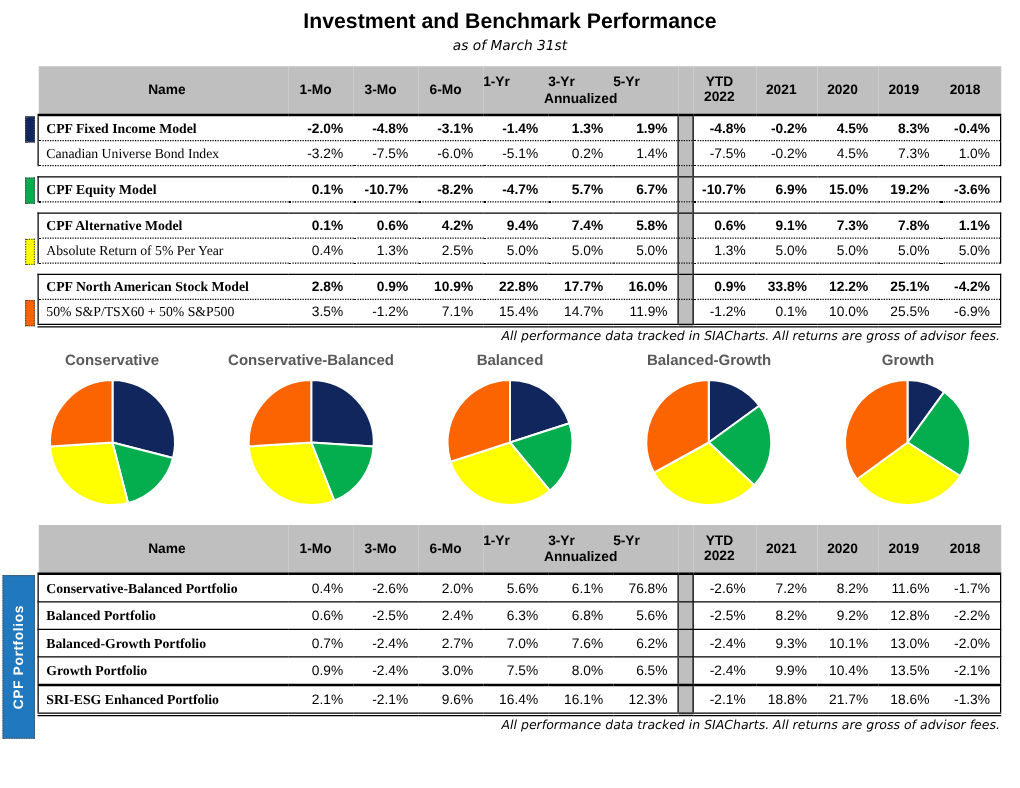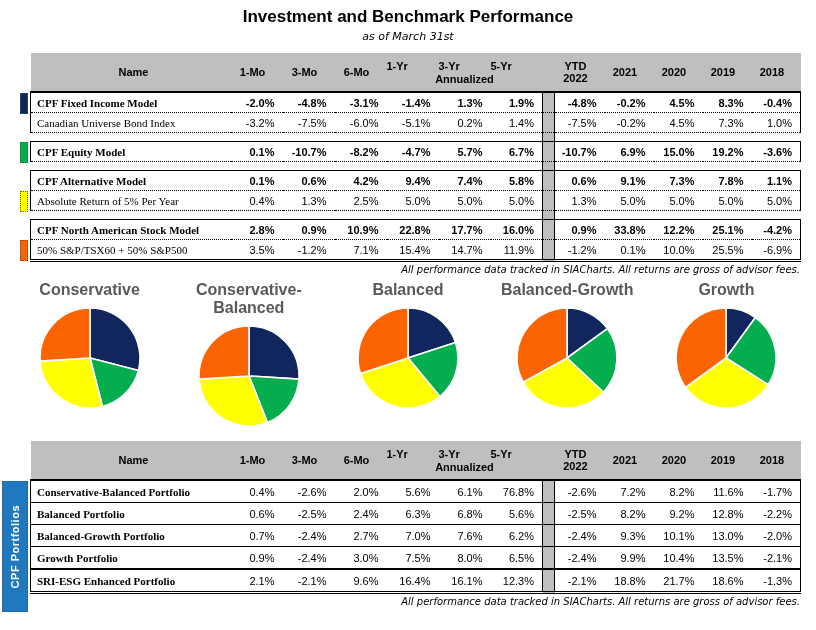--- a/index.html
+++ b/index.html
@@ -32,21 +32,21 @@
   table.pt tr.dbl td{border-bottom:3px double #000;margin-top:48px;}
   table.pt td.name{font-weight:bold;}
   .swatch{position:absolute;left:-10px;width:8px;height:21px;border:1px dotted #555;box-sizing:border-box;}
   .sw0{top:40px;} .sw1{top:89px;} .sw2{top:138px;} .sw3{top:187px;}
   .banner{position:absolute;left:-28px;top:40px;width:26px;height:131px;border:1px dotted #555;box-sizing:border-box;
           display:flex;align-items:center;justify-content:center;}
   .banner span{writing-mode:vertical-rl;transform:rotate(180deg);color:#fff;font-weight:bold;font-size:11px;letter-spacing:.5px;}
   .footnote{text-align:right;font-style:italic;font-size:10px;margin-top:2px;font-family:"DejaVu Sans",sans-serif;}
   .pies{display:flex;margin:6px 10px 0 10px;}
   .pie-block{flex:1;text-align:center;}
-  .pie-title{font-weight:bold;font-size:16px;color:#595959;margin-bottom:6px;}
+  .pie-title{font-weight:bold;font-size:12px;color:#595959;margin-bottom:6px;}
   .pie-host{display:inline-block;width:106px;height:106px;}
 </style>
 </head>
 <body>
 
 <div class="title">Investment and Benchmark Performance</div>
 <div class="subtitle">as of March 31st</div>
 
 <div class="tsection">
   <div class="swatch sw0" style="background:#12265E;"></div>

